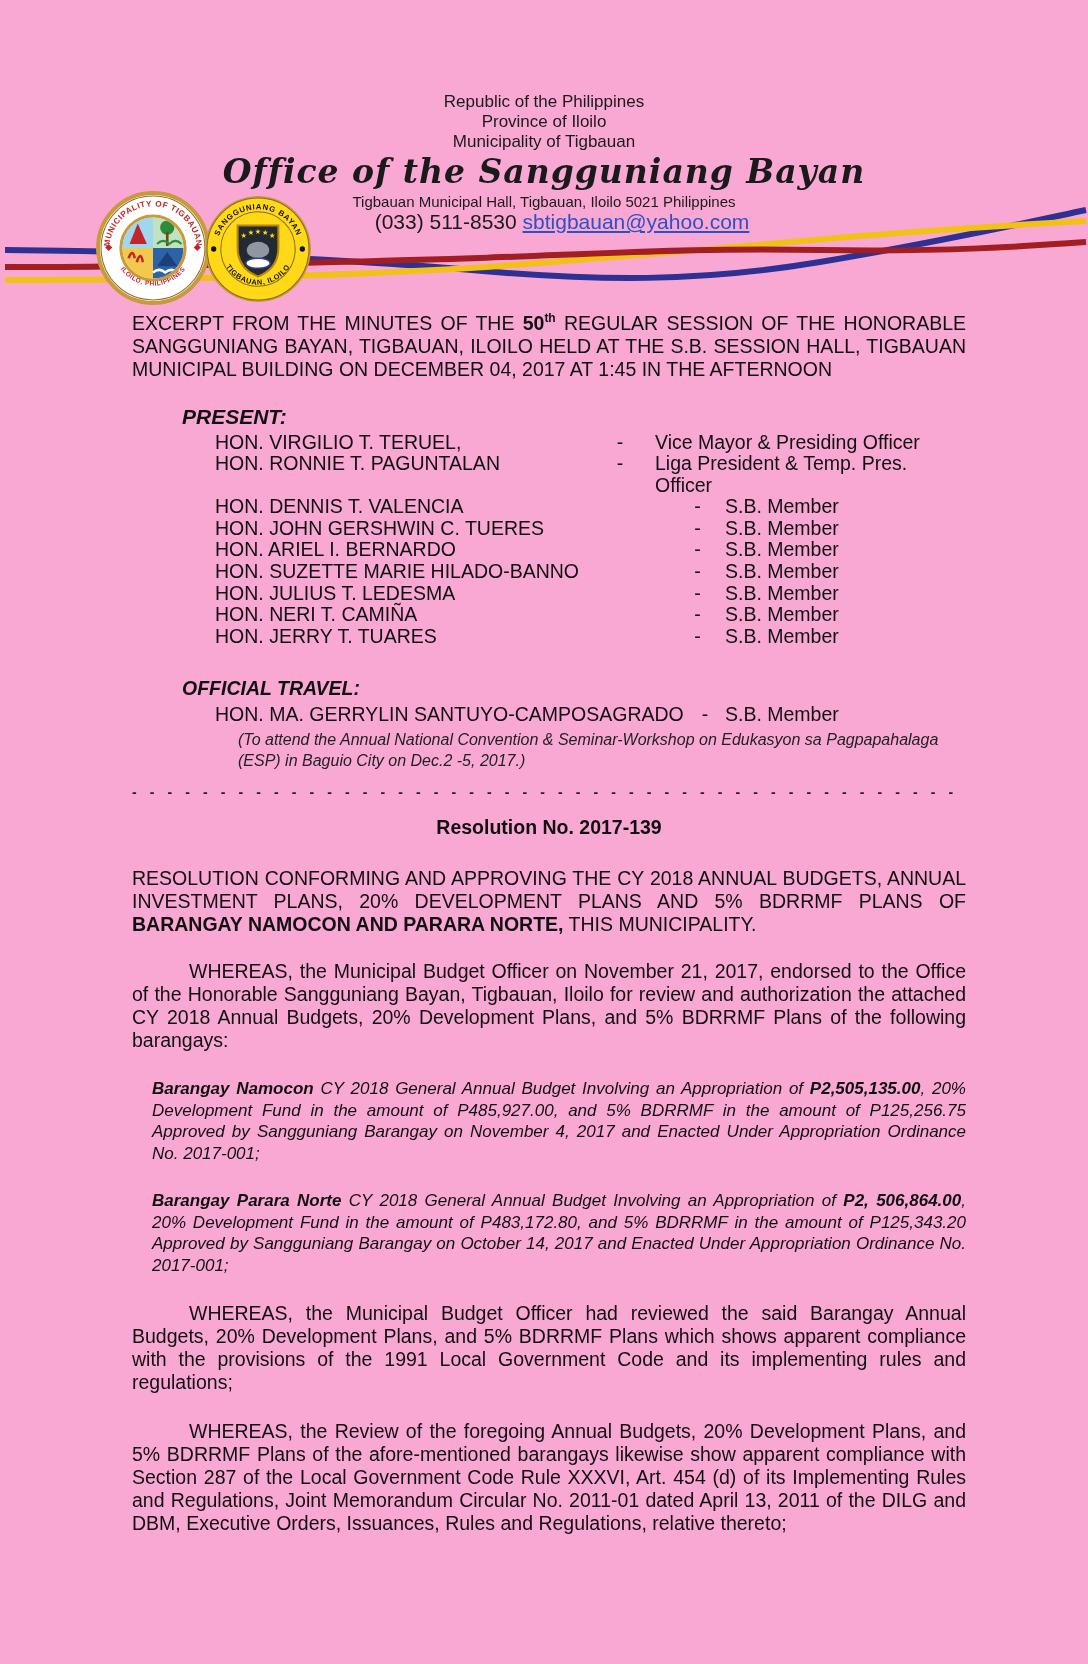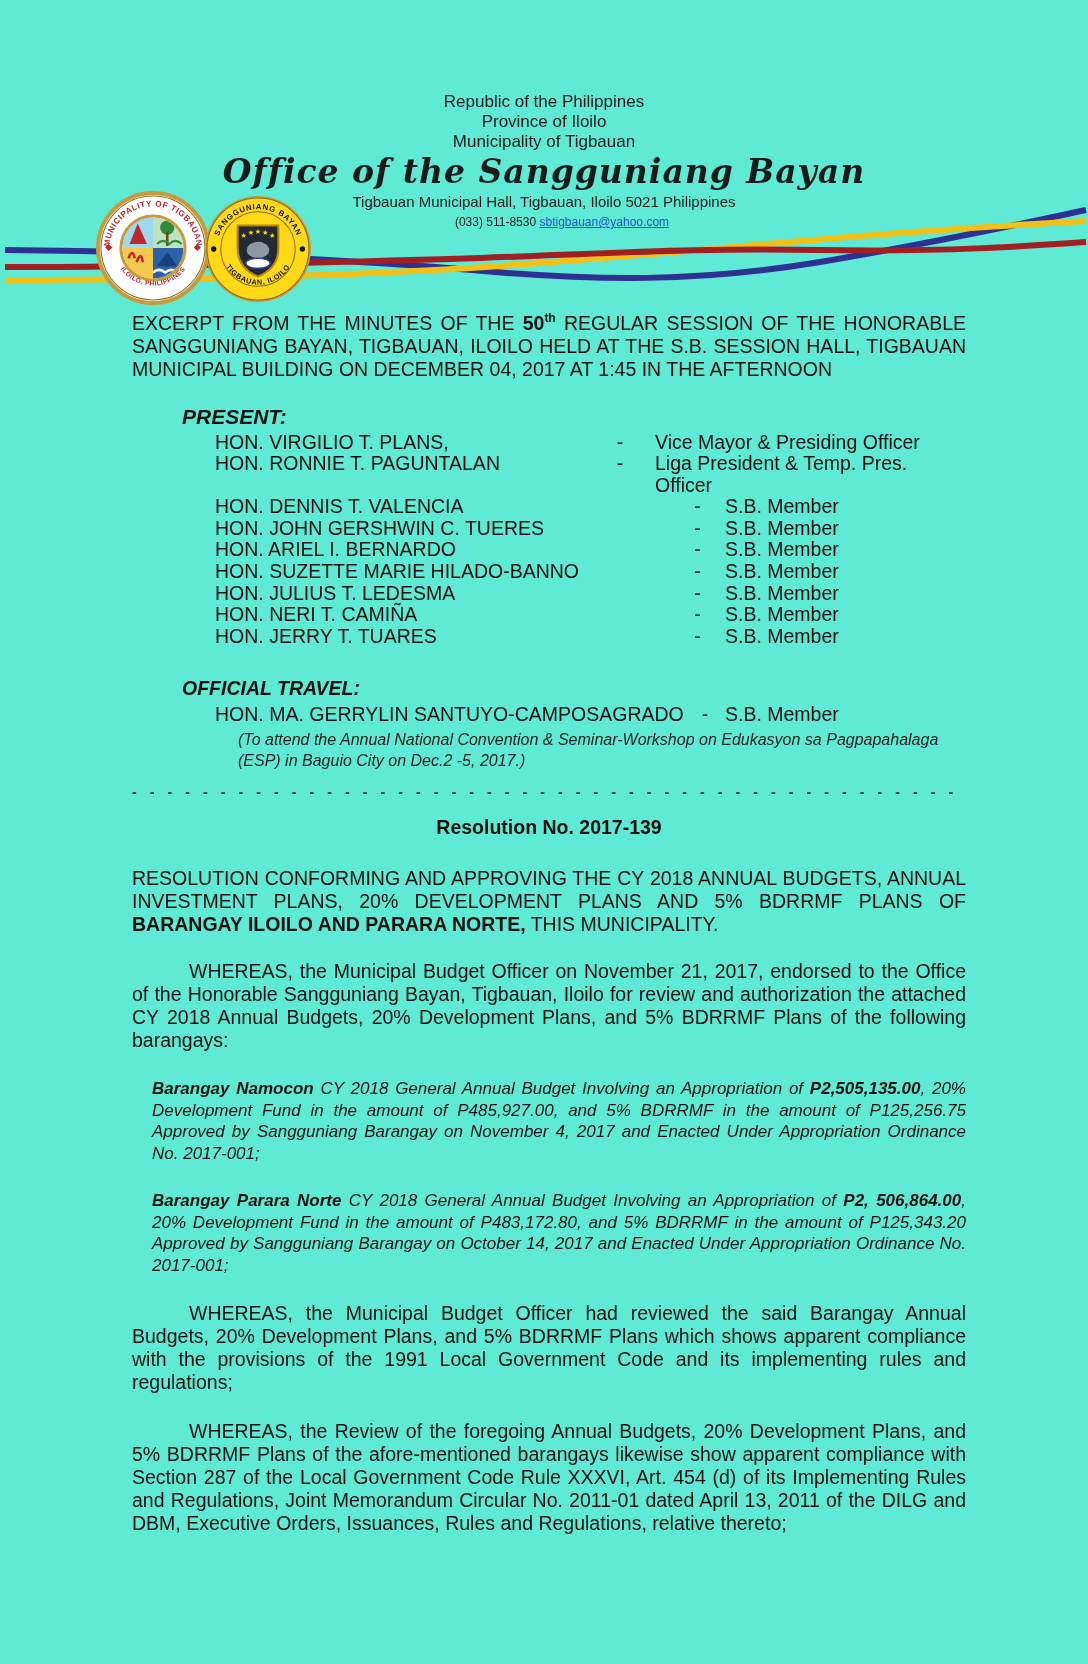--- a/index.html
+++ b/index.html
@@ -1,33 +1,33 @@
 <!DOCTYPE html>
 <html><head>
 <meta charset="utf-8">
 <style>
   html,body{margin:0;padding:0;background:#e8e8e8;}
   .page{
     position:relative;
     width:1088px;height:1664px;
-    margin:0 auto;background:#5eead4;
+    margin:0 auto;background:#f9a8d4;
     font-family:"Liberation Sans", sans-serif;
     color:#111;
     overflow:hidden;
   }
   
   .letterhead{position:relative;height:305px;}
   .lh-text{padding-top:92px;text-align:center;line-height:20px;font-size:17px;color:#1a1a1a;}
   .lh-office{
     font-family:"DejaVu Serif", serif;
     font-style:italic;font-weight:bold;
     font-size:33px;line-height:40px;letter-spacing:1px;
   }
   .lh-sub{font-size:15px;line-height:20px;}
-  .lh-contact{font-size:12px;line-height:20px;padding-left:36px;}
+  .lh-contact{font-size:21px;line-height:20px;padding-left:36px;}
   .lh-contact a{color:#2853c4;text-decoration:underline;}
   .ribbons{position:absolute;left:0;top:188px;width:1088px;height:125px;z-index:1;}
   .seals{position:absolute;left:96px;top:191px;z-index:2;display:flex;align-items:center;}
   .seal2{margin-left:-6px;margin-top:2px;}
   
   .content{padding:2px 122px 0 132px;font-size:19.5px;line-height:23px;}
   .para{text-align:justify;margin:0 0 24px 0;}
   .bold{font-weight:bold;}
   sup{font-size:12px;font-weight:bold;}
   .present-label{
@@ -149,21 +149,21 @@
   </div>
 
   <div class="content">
 
     <p class="para"><span>EXCERPT FROM THE MINUTES OF THE </span><span class="bold">50</span><sup>th</sup><span> REGULAR SESSION OF THE HONORABLE SANGGUNIANG  BAYAN, TIGBAUAN, ILOILO HELD AT THE S.B. SESSION HALL, TIGBAUAN MUNICIPAL BUILDING ON DECEMBER 04, 2017 AT 1:45 IN THE AFTERNOON</span></p>
 
     <div class="present-label">PRESENT:</div>
 
     <div class="roster">
       <div class="roster-row row-a">
-        <span>HON. VIRGILIO T. PLANS,</span>
+        <span>HON. VIRGILIO T. TERUEL,</span>
           <span class="dash">-</span>
           <span>Vice Mayor &amp; Presiding Officer</span>
       </div>
       <div class="roster-row row-a">
         <span>HON. RONNIE T. PAGUNTALAN</span>
           <span class="dash">-</span>
           <span>Liga President &amp; Temp. Pres. Officer</span>
       </div>
       <div class="roster-row row-b">
         <span>HON. DENNIS T. VALENCIA</span>
@@ -209,21 +209,21 @@
           <span class="dash">-</span>
           <span>S.B. Member</span>
       </div>
     </div>
     <div class="travel-note">(To attend the Annual National Convention &amp; Seminar-Workshop on Edukasyon sa Pagpapahalaga (ESP) in Baguio City on Dec.2 -5, 2017.)</div>
 
     <div class="dashline">- - - - - - - - - - - - - - - - - - - - - - - - - - - - - - - - - - - - - - - - - - - - - - - - - - - - - - - - - - - - - - - - - - - - - - - - - - - - - - - - - - - -</div>
 
     <div class="res-no">Resolution No. 2017-139</div>
 
-    <p class="para"><span>RESOLUTION CONFORMING AND APPROVING THE CY 2018 ANNUAL BUDGETS, ANNUAL INVESTMENT PLANS, 20% DEVELOPMENT PLANS AND 5% BDRRMF PLANS OF </span><span class="bold">BARANGAY ILOILO AND PARARA NORTE,</span><span> THIS MUNICIPALITY.</span></p>
+    <p class="para"><span>RESOLUTION CONFORMING AND APPROVING THE CY 2018 ANNUAL BUDGETS, ANNUAL INVESTMENT PLANS, 20% DEVELOPMENT PLANS AND 5% BDRRMF PLANS OF </span><span class="bold">BARANGAY NAMOCON AND PARARA NORTE,</span><span> THIS MUNICIPALITY.</span></p>
 
     <p class="whereas">WHEREAS, the Municipal Budget Officer on November 21, 2017, endorsed to the Office of the Honorable Sangguniang Bayan, Tigbauan, Iloilo for review and authorization the attached CY 2018 Annual Budgets, 20% Development Plans, and 5% BDRRMF Plans of the following barangays:</p>
 
     <p class="brgy"><span class="bold">Barangay Namocon</span><span>  CY 2018 General Annual Budget Involving an Appropriation of </span><span class="bold">P2,505,135.00</span><span>, 20% Development Fund in the amount of P485,927.00, and 5% BDRRMF in the amount of P125,256.75 Approved by Sangguniang Barangay on November 4, 2017 and Enacted Under Appropriation Ordinance No. 2017-001;</span></p>
 
     <p class="brgy"><span class="bold">Barangay Parara Norte</span><span> CY 2018 General Annual Budget Involving an Appropriation of </span><span class="bold">P2, 506,864.00</span><span>, 20% Development Fund in the amount of P483,172.80, and 5% BDRRMF in the amount of P125,343.20 Approved by Sangguniang Barangay on October 14, 2017 and Enacted Under Appropriation Ordinance No. 2017-001;</span></p>
 
     <p class="whereas">WHEREAS, the Municipal Budget Officer had reviewed the said Barangay Annual Budgets, 20% Development Plans, and 5% BDRRMF Plans which shows apparent compliance with the provisions of the 1991 Local Government Code and its implementing rules and regulations;</p>
 
     <p class="whereas">WHEREAS, the Review of the foregoing Annual Budgets, 20% Development Plans, and 5% BDRRMF Plans of the afore-mentioned barangays likewise show apparent compliance with Section 287 of the Local Government Code Rule XXXVI, Art. 454 (d) of its Implementing Rules and Regulations, Joint Memorandum Circular No. 2011-01 dated April 13, 2011 of the DILG and DBM, Executive Orders, Issuances, Rules and Regulations, relative thereto;</p>

